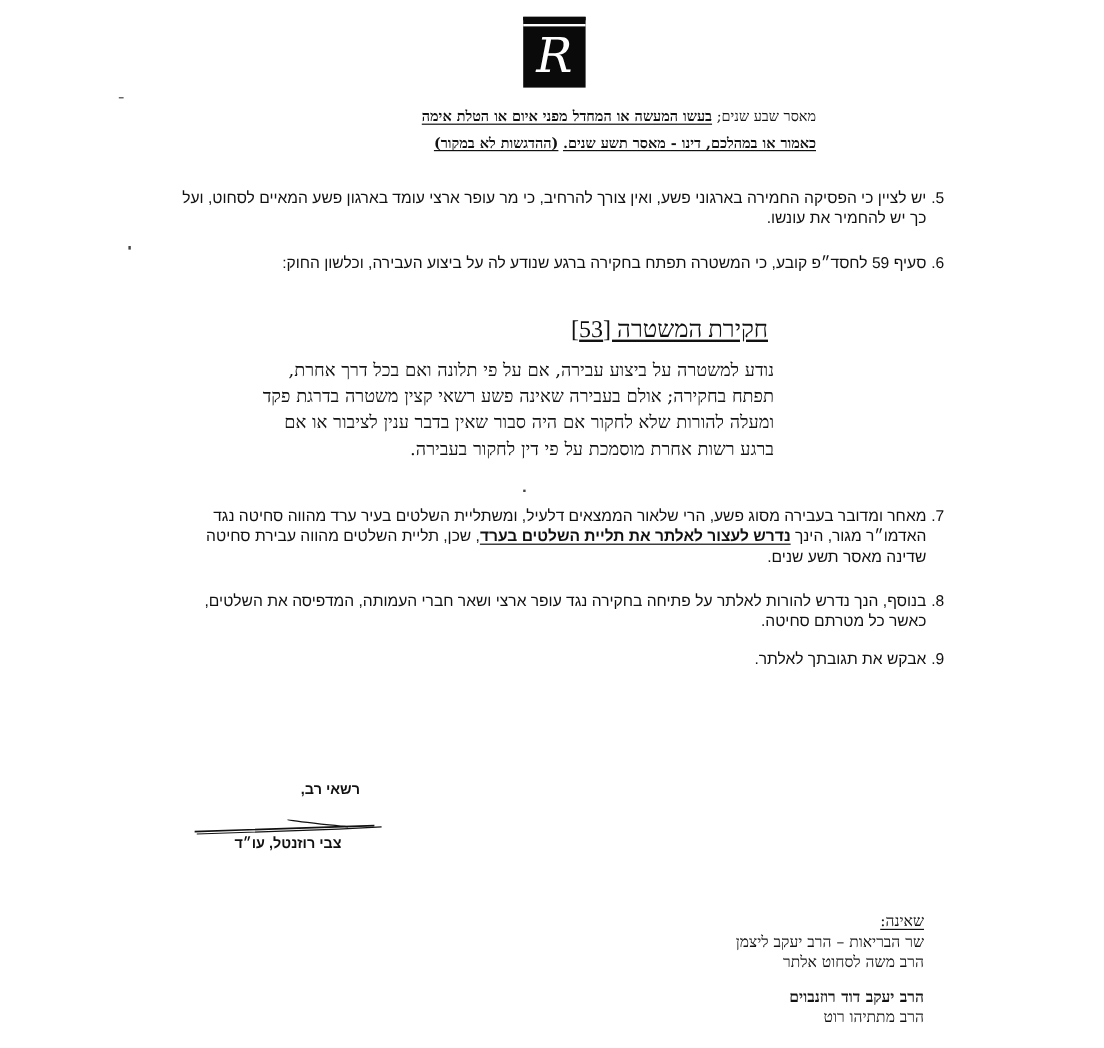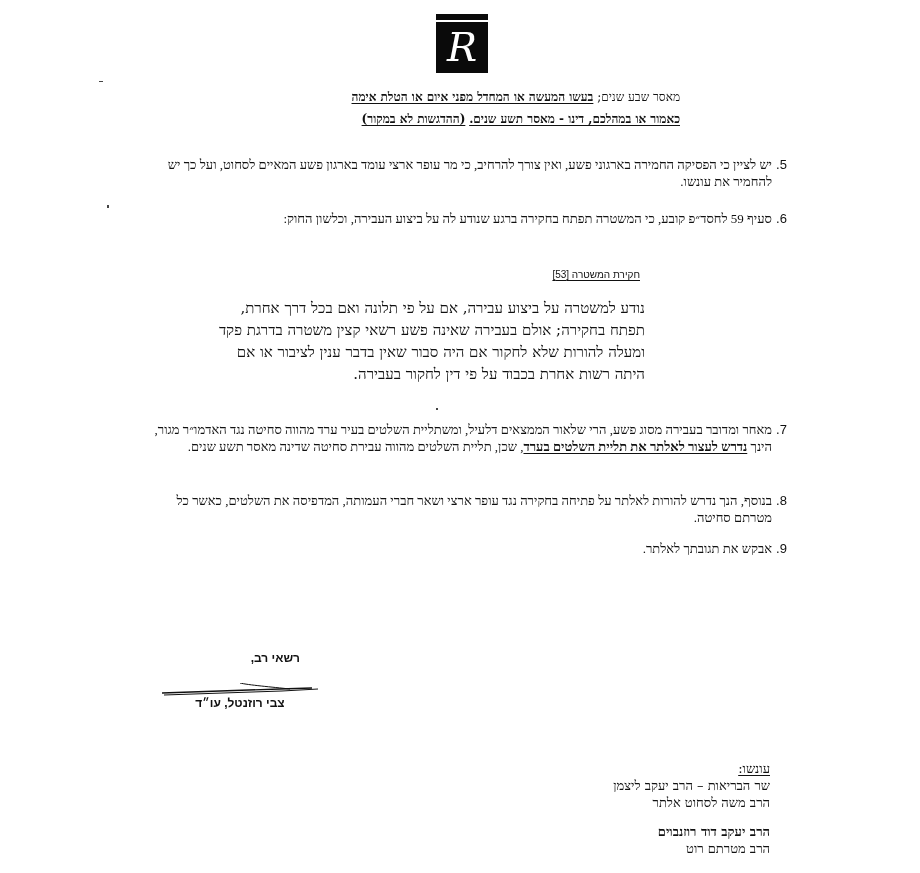--- a/index.html
+++ b/index.html
@@ -76,29 +76,29 @@
       font-size: 13px;
       line-height: 17px;
     }
     .para .num {
       position: absolute;
       right: -22px;
       top: 0;
       width: 18px;
       text-align: left;
     }
-    .para .txt { display: block; font-family: Liberation Serif, serif; }
+    .para .txt { display: block; }
 
     
     .quote-title {
       left: 300px;
       width: 340px;
       top: 265px;
-      font-family: Liberation Sans, sans-serif;
-      font-size: 10px;
+      font-family: Liberation Serif, serif;
+      font-size: 20px;
       line-height: 20px;
     }
     .quote-body {
       left: 185px;
       width: 460px;
       top: 297px;
       font-family: "DejaVu Serif", "Liberation Serif", serif;
       font-size: 15px;
       line-height: 22px;
     }
@@ -177,21 +177,21 @@
     <span class="txt">סעיף 59 לחסד״פ קובע, כי המשטרה תפתח בחקירה ברגע שנודע לה על ביצוע העבירה, וכלשון החוק:</span>
   </div>
 
   <div class="block quote-title rtl">
     <span class="u">חקירת המשטרה [53]</span>
   </div>
   <div class="block quote-body rtl">
     <div class="line">נודע למשטרה על ביצוע עבירה, אם על פי תלונה ואם בכל דרך אחרת,</div>
     <div class="line">תפתח בחקירה; אולם בעבירה שאינה פשע רשאי קצין משטרה בדרגת פקד</div>
     <div class="line">ומעלה להורות שלא לחקור אם היה סבור שאין בדבר ענין לציבור או אם</div>
-    <div class="line">היתה רשות אחרת בכבוד על פי דין לחקור בעבירה.</div>
+    <div class="line">ברגע רשות אחרת מוסמכת על פי דין לחקור בעבירה.</div>
   </div>
 
   <div class="block para rtl" style="top:421px;">
     <span class="num">7.</span>
     <span class="txt"><span>מאחר ומדובר בעבירה מסוג פשע, הרי שלאור הממצאים דלעיל, ומשתליית השלטים בעיר ערד מהווה סחיטה נגד האדמו״ר מגור, הינך </span><span class="u b">נדרש לעצור לאלתר את תליית השלטים בערד</span><span>, שכן, תליית השלטים מהווה עבירת סחיטה שדינה מאסר תשע שנים.</span></span>
   </div>
 
   <div class="block para rtl" style="top:492px;">
     <span class="num">8.</span>
     <span class="txt">בנוסף, הנך נדרש להורות לאלתר על פתיחה בחקירה נגד עופר ארצי ושאר חברי העמותה, המדפיסה את השלטים, כאשר כל מטרתם סחיטה.</span>
@@ -204,23 +204,23 @@
 
   <div class="block sig-greeting rtl">רשאי רב,</div>
   <svg class="sig-line" viewBox="0 0 160 20" width="160" height="20">
     <path d="M0 10 L118 6 L150 5" stroke="#111" stroke-width="1.4" fill="none"></path>
     <path d="M2 12 L120 8 L156 6" stroke="#111" stroke-width="1" fill="none"></path>
     <path d="M70 -4 C74 -8 80 -6 78 0 C86 2 110 4 128 6" stroke="#111" stroke-width="1" fill="none"></path>
   </svg>
   <div class="block sig-name rtl">צבי רוזנטל, עו״ד</div>
 
   <div class="block cc rtl">
-    <div class="item u">עונשו:</div>
+    <div class="item u">שאינה:</div>
     <div class="item">שר הבריאות – הרב יעקב ליצמן</div>
     <div class="item">הרב משה לסחוט אלתר</div>
     <div class="item b">הרב יעקב דוד רוזנבוים</div>
-    <div class="item">הרב מטרתם רוט</div>
+    <div class="item">הרב מתתיהו רוט</div>
   </div>
 
   <div class="speck" style="left:99px; top:81px;"></div>
   <div class="speck" style="left:107px; top:205px; width:2px; height:3px;"></div>
   <div class="speck" style="left:436px; top:408px; width:2px; height:2px;"></div>
 </div>
 
 </body></html>

